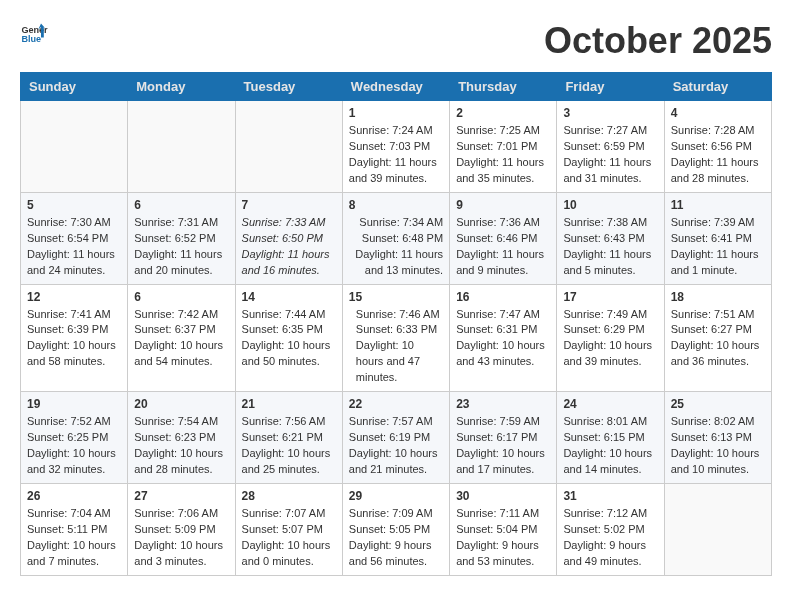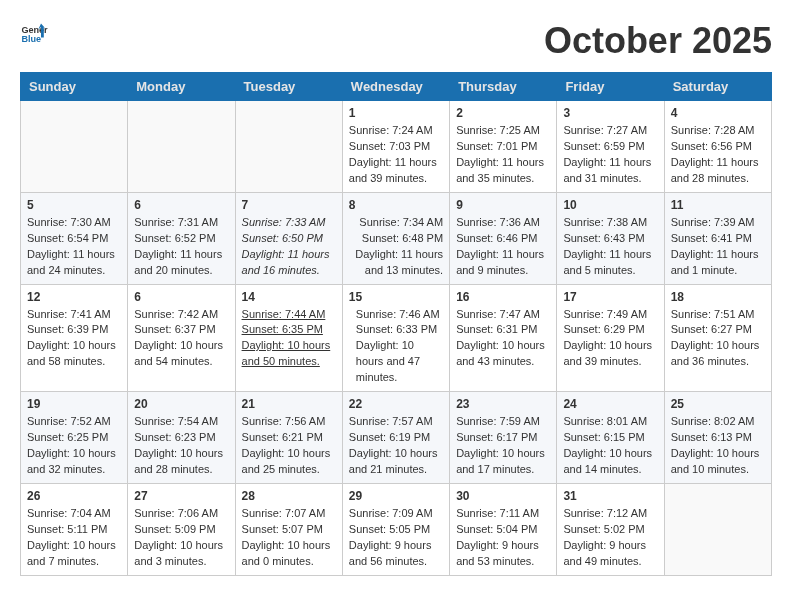--- a/index.html
+++ b/index.html
@@ -192,21 +192,21 @@
 Daylight: 10 hours and 58 minutes.</div>
         </td>
         <td>
           <span class="day-number">6</span>
           <div class="day-info" style="white-space: pre-line;">Sunrise: 7:42 AM
 Sunset: 6:37 PM
 Daylight: 10 hours and 54 minutes.</div>
         </td>
         <td>
           <span class="day-number">14</span>
-          <div class="day-info" style="white-space: pre-line; text-decoration: underline;">Sunrise: 7:44 AM
+          <div class="day-info" style="white-space: pre-line;">Sunrise: 7:44 AM
 Sunset: 6:35 PM
 Daylight: 10 hours and 50 minutes.</div>
         </td>
         <td>
           <span class="day-number">15</span>
           <div class="day-info" style="white-space: pre-line; margin-left: 7px;">Sunrise: 7:46 AM
 Sunset: 6:33 PM
 Daylight: 10 hours and 47 minutes.</div>
         </td>
         <td>

